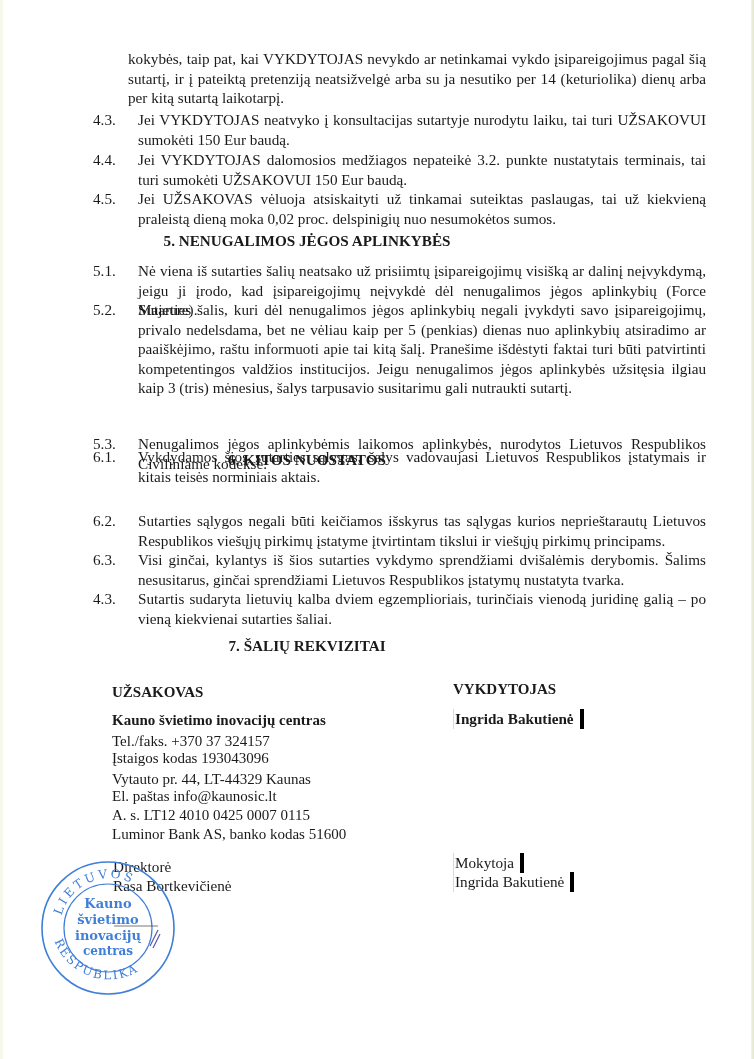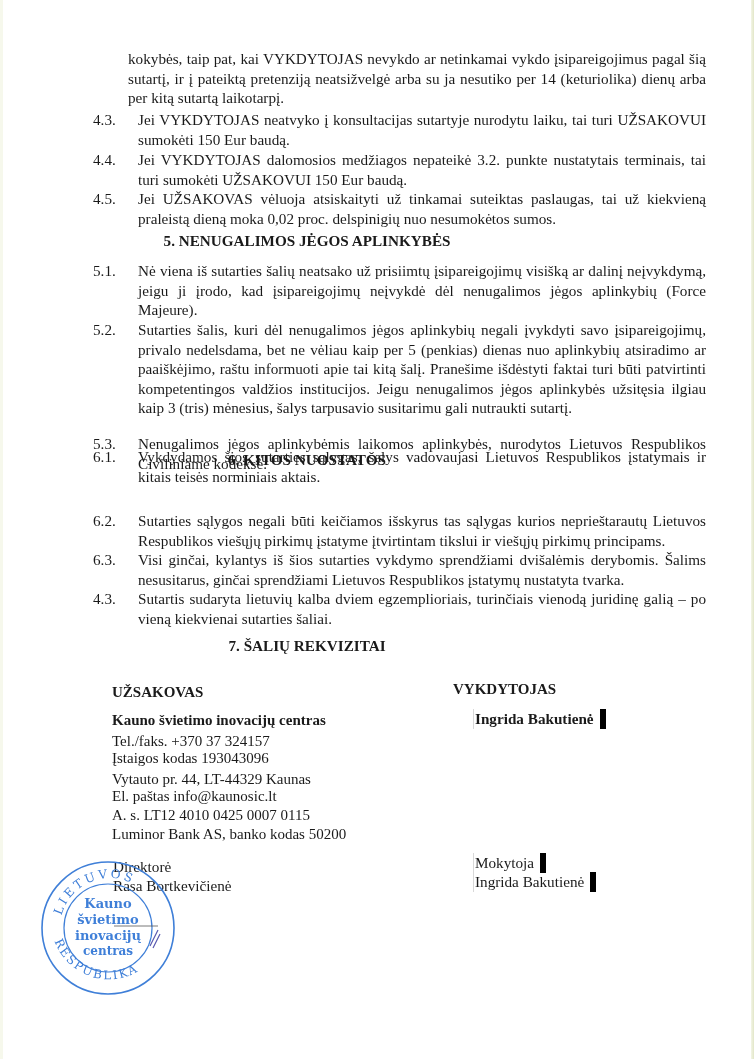--- a/index.html
+++ b/index.html
@@ -47,23 +47,22 @@
     .req-line {
       position: absolute; left: 112px; font-size: 15px; line-height: 19.5px;
     }
     .req-name { font-weight: bold; }
     .sig-line {
       position: absolute; font-size: 15.2px; line-height: 19.5px;
     }
     .sig-field {
       display: inline-block;
       border-left: 1px solid #d8d8d8;
-      border-right: 6px solid #000000;
+      border-right: 4px solid #000000;
       padding: 0 6px 0 1px;
-      margin-left: 20px;
     }
     .stamp {
       position: absolute; left: 38px; top: 856px; width: 140px; height: 140px;
     }
     .stamp svg { width: 140px; height: 140px; }
   </style>
 </head>
 <body>
 
 <div class="page-edge-left"></div>
@@ -87,21 +86,21 @@
     <span class="num">4.5.</span>
     <span>Jei UŽSAKOVAS vėluoja atsiskaityti už tinkamai suteiktas paslaugas, tai už kiekvieną praleistą dieną moka 0,02 proc. delspinigių nuo nesumokėtos sumos.</span>
   </div>
 
   <div class="heading" style="top:232px;">5. NENUGALIMOS JĖGOS APLINKYBĖS</div>
 
   <div class="para item" style="top:261px;">
     <span class="num">5.1.</span>
     <span>Nė viena iš sutarties šalių neatsako už prisiimtų įsipareigojimų visišką ar dalinį neįvykdymą, jeigu ji įrodo, kad įsipareigojimų neįvykdė dėl nenugalimos jėgos aplinkybių (Force Majeure).</span>
   </div>
-  <div class="para item" style="top:320px;">
+  <div class="para item" style="top:300px;">
     <span class="num">5.2.</span>
     <span>Sutarties šalis, kuri dėl nenugalimos jėgos aplinkybių negali įvykdyti savo įsipareigojimų, privalo nedelsdama, bet ne vėliau kaip per 5 (penkias) dienas nuo aplinkybių atsiradimo ar paaiškėjimo, raštu informuoti apie tai kitą šalį. Pranešime išdėstyti faktai turi būti patvirtinti kompetentingos valdžios institucijos. Jeigu nenugalimos jėgos aplinkybės užsitęsia ilgiau kaip 3 (tris) mėnesius, šalys tarpusavio susitarimu gali nutraukti sutartį.</span>
   </div>
   <div class="para item" style="top:398px;margin-top:36px;">
     <span class="num">5.3.</span>
     <span>Nenugalimos jėgos aplinkybėmis laikomos aplinkybės, nurodytos Lietuvos Respublikos Civiliniame kodekse.</span>
   </div>
 
   <div class="heading" style="top:451px;">6. KITOS NUOSTATOS</div>
 
@@ -126,21 +125,21 @@
 
   <div class="col-title" style="left:112px; top:684px;">UŽSAKOVAS</div>
   <div class="col-title" style="left:453px; top:681px;">VYKDYTOJAS</div>
 
   <div class="req-line req-name" style="top:711px;">Kauno švietimo inovacijų centras</div>
   <div class="req-line" style="top:730px;margin-top:40px;">Vytauto pr. 44, LT-44329 Kaunas</div>
   <div class="req-line" style="top:749px;">Įstaigos kodas 193043096</div>
   <div class="req-line" style="top:732px;">Tel./faks. +370 37 324157</div>
   <div class="req-line" style="top:787px;">El. paštas info@kaunosic.lt</div>
   <div class="req-line" style="top:806px;">A. s. LT12 4010 0425 0007 0115</div>
-  <div class="req-line" style="top:825px;">Luminor Bank AS, banko kodas 50200</div>
+  <div class="req-line" style="top:825px;">Luminor Bank AS, banko kodas 51600</div>
 
   <div class="sig-line" style="left:453px; top:709px; font-weight:bold;">
     <span class="sig-field">Ingrida Bakutienė</span>
   </div>
 
   <div class="sig-line" style="left:113px; top:857px;">Direktorė</div>
   <div class="sig-line" style="left:113px; top:876px;">Rasa Bortkevičienė</div>
 
   <div class="sig-line" style="left:453px; top:853px;">
     <span class="sig-field">Mokytoja</span>

